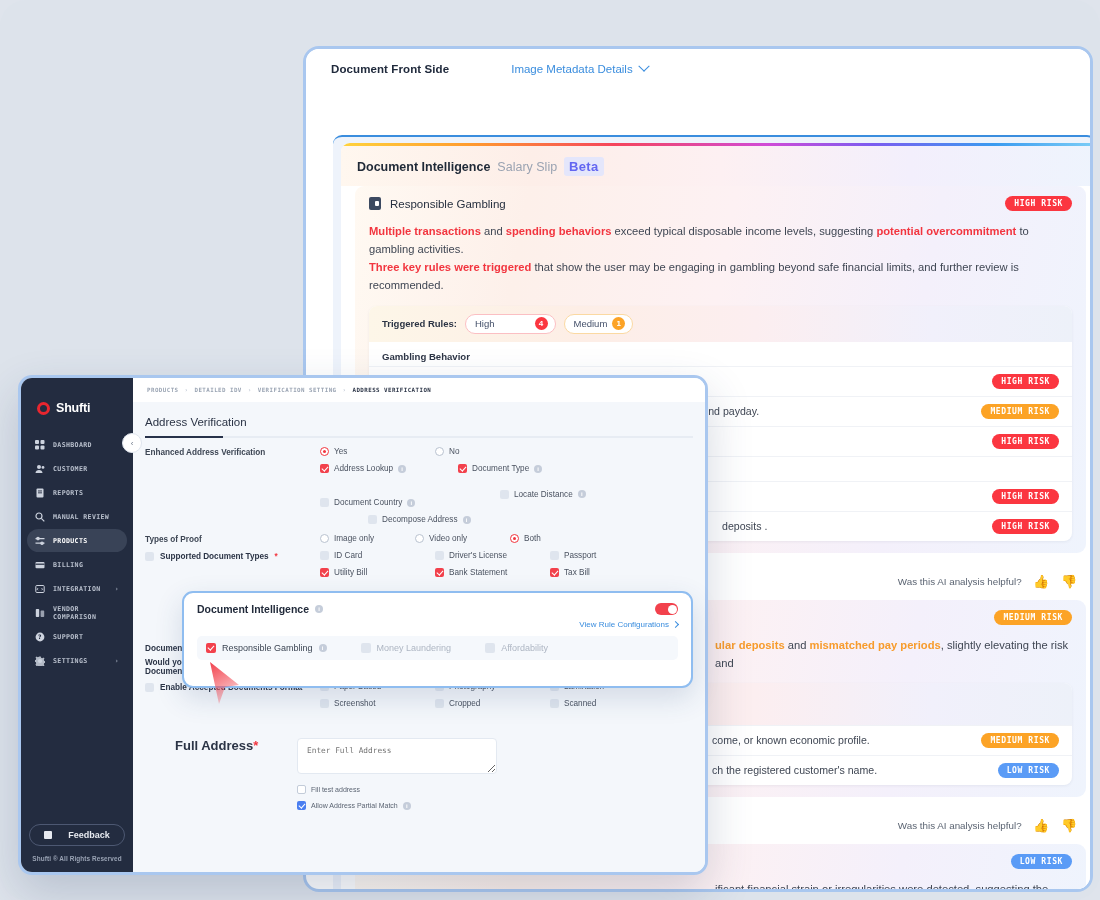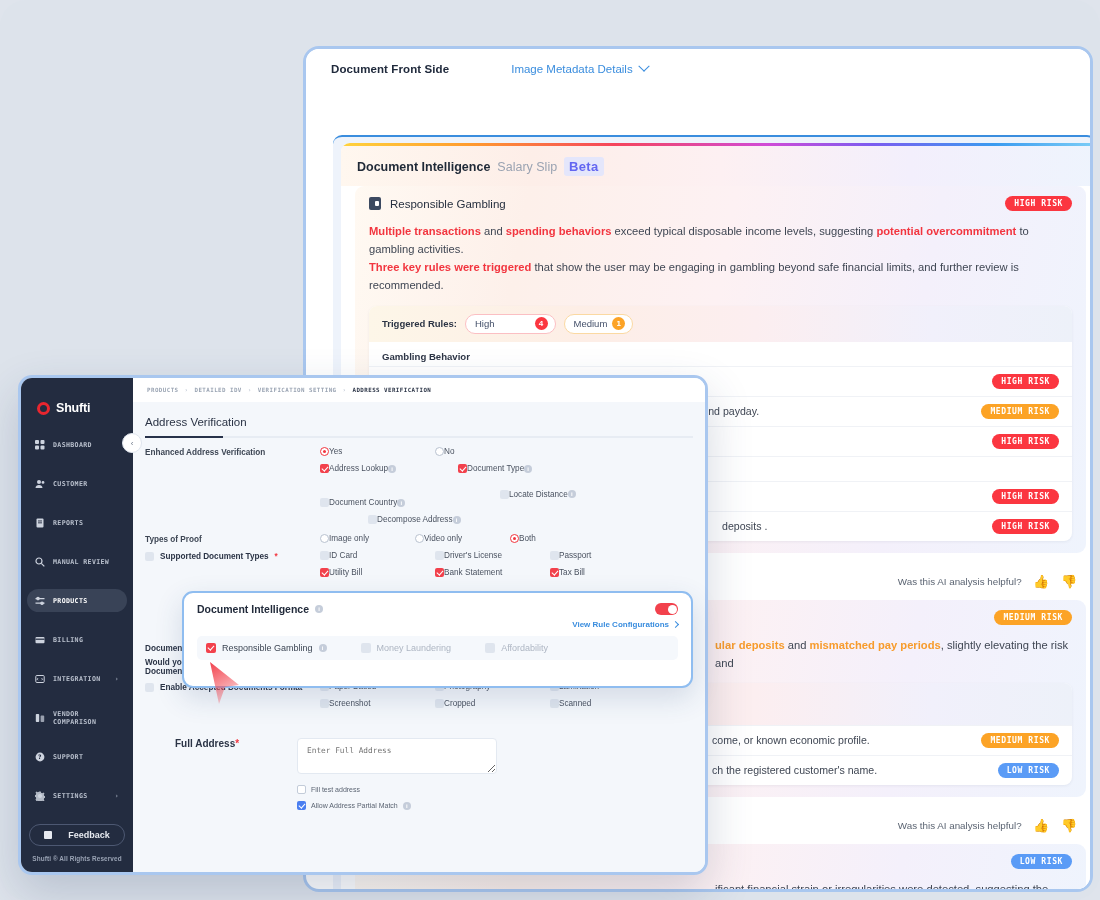--- a/index.html
+++ b/index.html
@@ -128,21 +128,21 @@
     box-shadow:0 18px 46px rgba(40,60,100,.20);
     display:flex;
   }
   .sidebar{
     width:112px;background:#232c40;flex:none;position:relative;
     display:flex;flex-direction:column;
   }
   .logo{display:flex;align-items:center;gap:6px;padding:23px 0 0 16px;}
   .logo-mark{width:13px;height:13px;border-radius:50%;border:3px solid #e8262f;box-sizing:border-box;}
   .logo-txt{color:#fff;font-size:12.5px;font-weight:700;letter-spacing:-.2px;}
-  .nav{margin-top:18px;display:flex;flex-direction:column;gap:16px;}
+  .nav{margin-top:18px;display:flex;flex-direction:column;gap:1px;}
   .nav-item{
     display:flex;align-items:center;gap:8px;height:23px;margin:0 6px;padding:0 8px;
     border-radius:12px;color:#b9c0cd;
     font-family:"DejaVu Sans Mono", monospace;
     font-size:6.6px;letter-spacing:.35px;font-weight:700;
   }
   .nav-item.active{background:#394357;color:#fff;}
   .nav-ico{width:10px;height:10px;flex:none;color:#cdd3de;display:flex;align-items:center;justify-content:center;}
   .nav-ico svg{width:10px;height:10px;display:block;}
   .nav-arrow{margin-left:auto;font-size:7px;color:#8d96a6;}
@@ -168,21 +168,21 @@
   .crumb-sep{color:#c2cad6;}
 
   .page-ttl{font-size:11.5px;color:#2b3446;padding:14px 0 8px 12px;}
   .ttl-underline{height:2px;background:#e7ecf3;margin:0 12px;position:relative;}
   .ttl-underline:after{content:"";position:absolute;left:0;top:0;width:78px;height:2px;background:#27324a;}
 
   .frow{display:flex;align-items:flex-start;padding:9px 12px 0 12px;}
   .flabel{width:175px;flex:none;font-size:8.2px;color:#3d4654;font-weight:600;padding-top:1px;}
   .flabel.bold{font-weight:700;color:#2b3446;}
   .fields{flex:1;display:flex;flex-wrap:wrap;}
-  .opt{display:flex;align-items:center;width:115px;margin-bottom:8px;font-size:8.2px;color:#4a5260;}
+  .opt{display:flex;align-items:center;gap:5px;width:115px;margin-bottom:8px;font-size:8.2px;color:#4a5260;}
   .opt.w95{width:95px;}
   .radio{width:9px;height:9px;border-radius:50%;border:1px solid #b9c2d0;box-sizing:border-box;flex:none;background:#fff;}
   .radio.on{border-color:#f2353f;position:relative;}
   .radio.on:after{content:"";position:absolute;left:2px;top:2px;width:3px;height:3px;border-radius:50%;background:#f2353f;}
   .cbx{width:9px;height:9px;border-radius:2px;background:#dfe5ee;flex:none;position:relative;box-sizing:border-box;}
   .cbx.on{background:#f2414c;}
   .cbx.on:after{
     content:"";position:absolute;left:2.6px;top:1px;width:2.5px;height:5px;
     border-right:1.4px solid #fff;border-bottom:1.4px solid #fff;transform:rotate(42deg);
   }
@@ -192,40 +192,40 @@
     border-right:1.4px solid #fff;border-bottom:1.4px solid #fff;transform:rotate(42deg);
   }
   .cbx.empty{background:#fff;border:1px solid #c3ccd9;}
   .info{
     width:8px;height:8px;border-radius:50%;background:#c5cdda;color:#fff;
     font-size:6px;line-height:8px;text-align:center;font-weight:700;flex:none;
   }
   .req{color:#f2353f;}
 
   .addr-row{display:flex;padding:22px 12px 0 12px;}
-  .addr-lbl{width:122px;flex:none;font-size:10px;font-weight:700;color:#2b3446;padding-left:30px;}
+  .addr-lbl{width:122px;flex:none;font-size:13px;font-weight:700;color:#2b3446;padding-left:30px;}
   .addr-input{
     width:200px;height:36px;background:#fff;border:1px solid #e3e9f1;border-radius:4px;
     font-size:7.8px;color:#a8b1be;padding:7px 9px;box-sizing:border-box;
   }
   .addr-chk{display:flex;align-items:center;gap:5px;margin-top:7px;font-size:7px;color:#5b6472;}
 
   
   .di-pop{
     position:absolute;left:182px;top:591px;width:511px;height:97px;
     background:#fff;border:2.5px solid #8fbdf0;border-radius:11px;box-sizing:border-box;
     box-shadow:0 10px 28px rgba(40,70,120,.16);
     padding:10px 13px;z-index:30;
   }
   .di-pop-head{display:flex;align-items:center;justify-content:space-between;}
   .di-pop-ttl{display:flex;align-items:center;gap:6px;font-size:10.5px;font-weight:700;color:#222b3b;}
   .toggle{width:23px;height:12px;border-radius:7px;background:#f2414c;position:relative;flex:none;}
   .toggle:after{content:"";position:absolute;right:1.5px;top:1.5px;width:9px;height:9px;border-radius:50%;background:#fff;}
   .view-rules{
-    text-align:right;font-size:8px;color:#3a8dde;font-weight:700;margin-top:5px;
+    text-align:right;font-size:8px;color:#3a8dde;font-weight:400;margin-top:5px;
     display:flex;align-items:center;justify-content:flex-end;gap:4px;
   }
   .chev-r{display:inline-block;width:4px;height:4px;border-right:1.2px solid #3a8dde;border-top:1.2px solid #3a8dde;transform:rotate(45deg);}
   .di-opts{
     margin-top:7px;background:#f5f8fc;border-radius:5px;padding:7px 9px;
     display:flex;align-items:center;gap:34px;
   }
   .di-opt{display:flex;align-items:center;gap:6px;font-size:9px;color:#3d4654;}
   .di-opt.dim{color:#aeb6c3;}
   .cbx.lg{width:10px;height:10px;}

